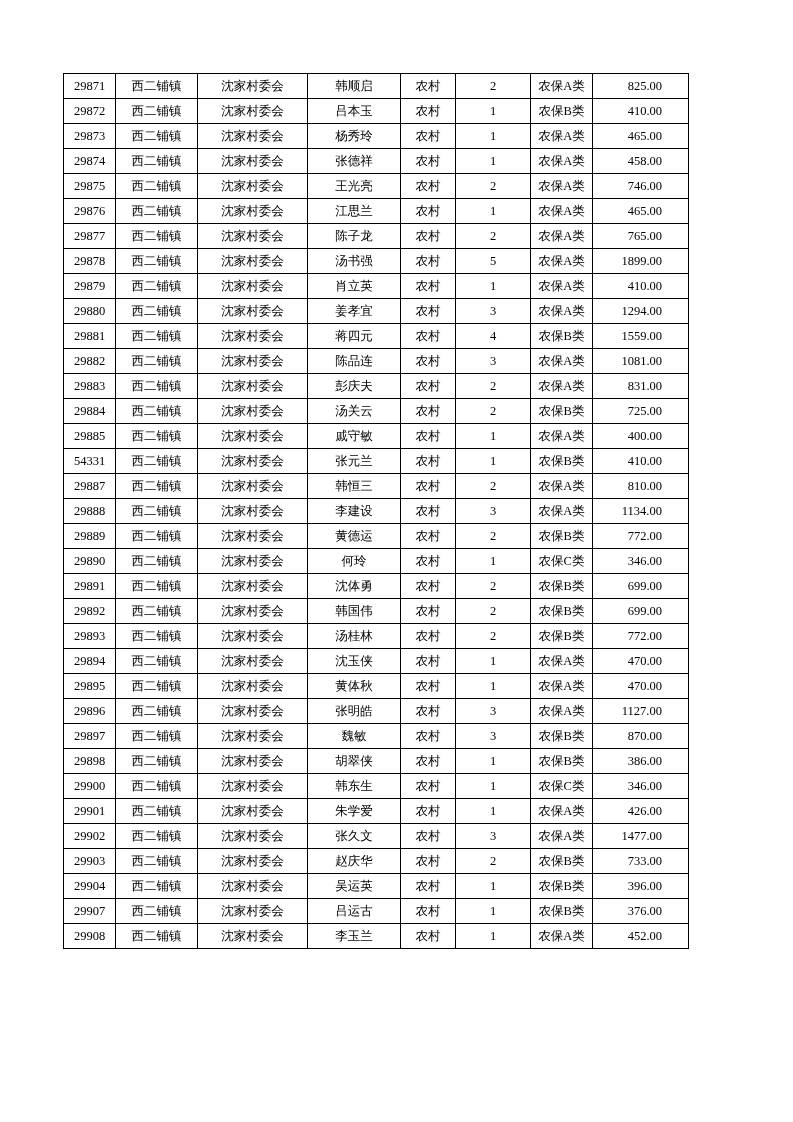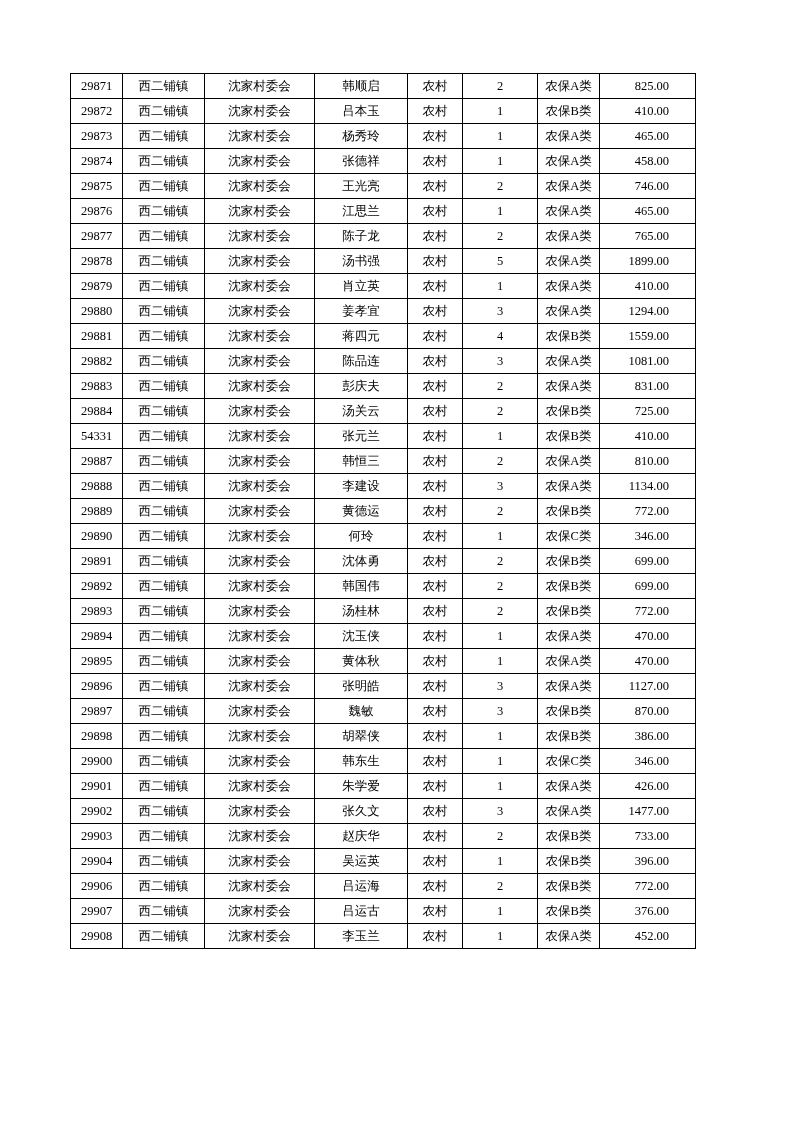--- a/index.html
+++ b/index.html
@@ -11,21 +11,21 @@
     position: relative;
     width: 793px;
     height: 1122px;
     background: #ffffff;
     overflow: hidden;
     font-family: "Liberation Serif", "DejaVu Serif", serif;
     color: #000000;
   }
   table.payment-table {
     position: absolute;
-    left: 70px;
+    left: 63px;
     top: 73px;
     border-collapse: collapse;
     table-layout: fixed;
     width: 625px;
   }
   table.payment-table td {
     border: 1px solid #000000;
     height: 24px;
     font-size: 12.5px;
     line-height: 24px;
@@ -198,20 +198,30 @@
           <td class="col-id">29884</td>
           <td class="col-town">西二铺镇</td>
           <td class="col-village">沈家村委会</td>
           <td class="col-name">汤关云</td>
           <td class="col-type">农村</td>
           <td class="col-count">2</td>
           <td class="col-category">农保B类</td>
           <td class="col-amount">725.00</td>
         </tr>
         <tr>
+          <td class="col-id">29885</td>
+          <td class="col-town">西二铺镇</td>
+          <td class="col-village">沈家村委会</td>
+          <td class="col-name">戚守敏</td>
+          <td class="col-type">农村</td>
+          <td class="col-count">1</td>
+          <td class="col-category">农保A类</td>
+          <td class="col-amount">400.00</td>
+        </tr>
+        <tr>
           <td class="col-id">54331</td>
           <td class="col-town">西二铺镇</td>
           <td class="col-village">沈家村委会</td>
           <td class="col-name">张元兰</td>
           <td class="col-type">农村</td>
           <td class="col-count">1</td>
           <td class="col-category">农保B类</td>
           <td class="col-amount">410.00</td>
         </tr>
         <tr>
@@ -376,30 +386,20 @@
         </tr>
         <tr>
           <td class="col-id">29904</td>
           <td class="col-town">西二铺镇</td>
           <td class="col-village">沈家村委会</td>
           <td class="col-name">吴运英</td>
           <td class="col-type">农村</td>
           <td class="col-count">1</td>
           <td class="col-category">农保B类</td>
           <td class="col-amount">396.00</td>
-        </tr>
-        <tr>
-          <td class="col-id">29906</td>
-          <td class="col-town">西二铺镇</td>
-          <td class="col-village">沈家村委会</td>
-          <td class="col-name">吕运海</td>
-          <td class="col-type">农村</td>
-          <td class="col-count">2</td>
-          <td class="col-category">农保B类</td>
-          <td class="col-amount">772.00</td>
         </tr>
         <tr>
           <td class="col-id">29907</td>
           <td class="col-town">西二铺镇</td>
           <td class="col-village">沈家村委会</td>
           <td class="col-name">吕运古</td>
           <td class="col-type">农村</td>
           <td class="col-count">1</td>
           <td class="col-category">农保B类</td>
           <td class="col-amount">376.00</td>

